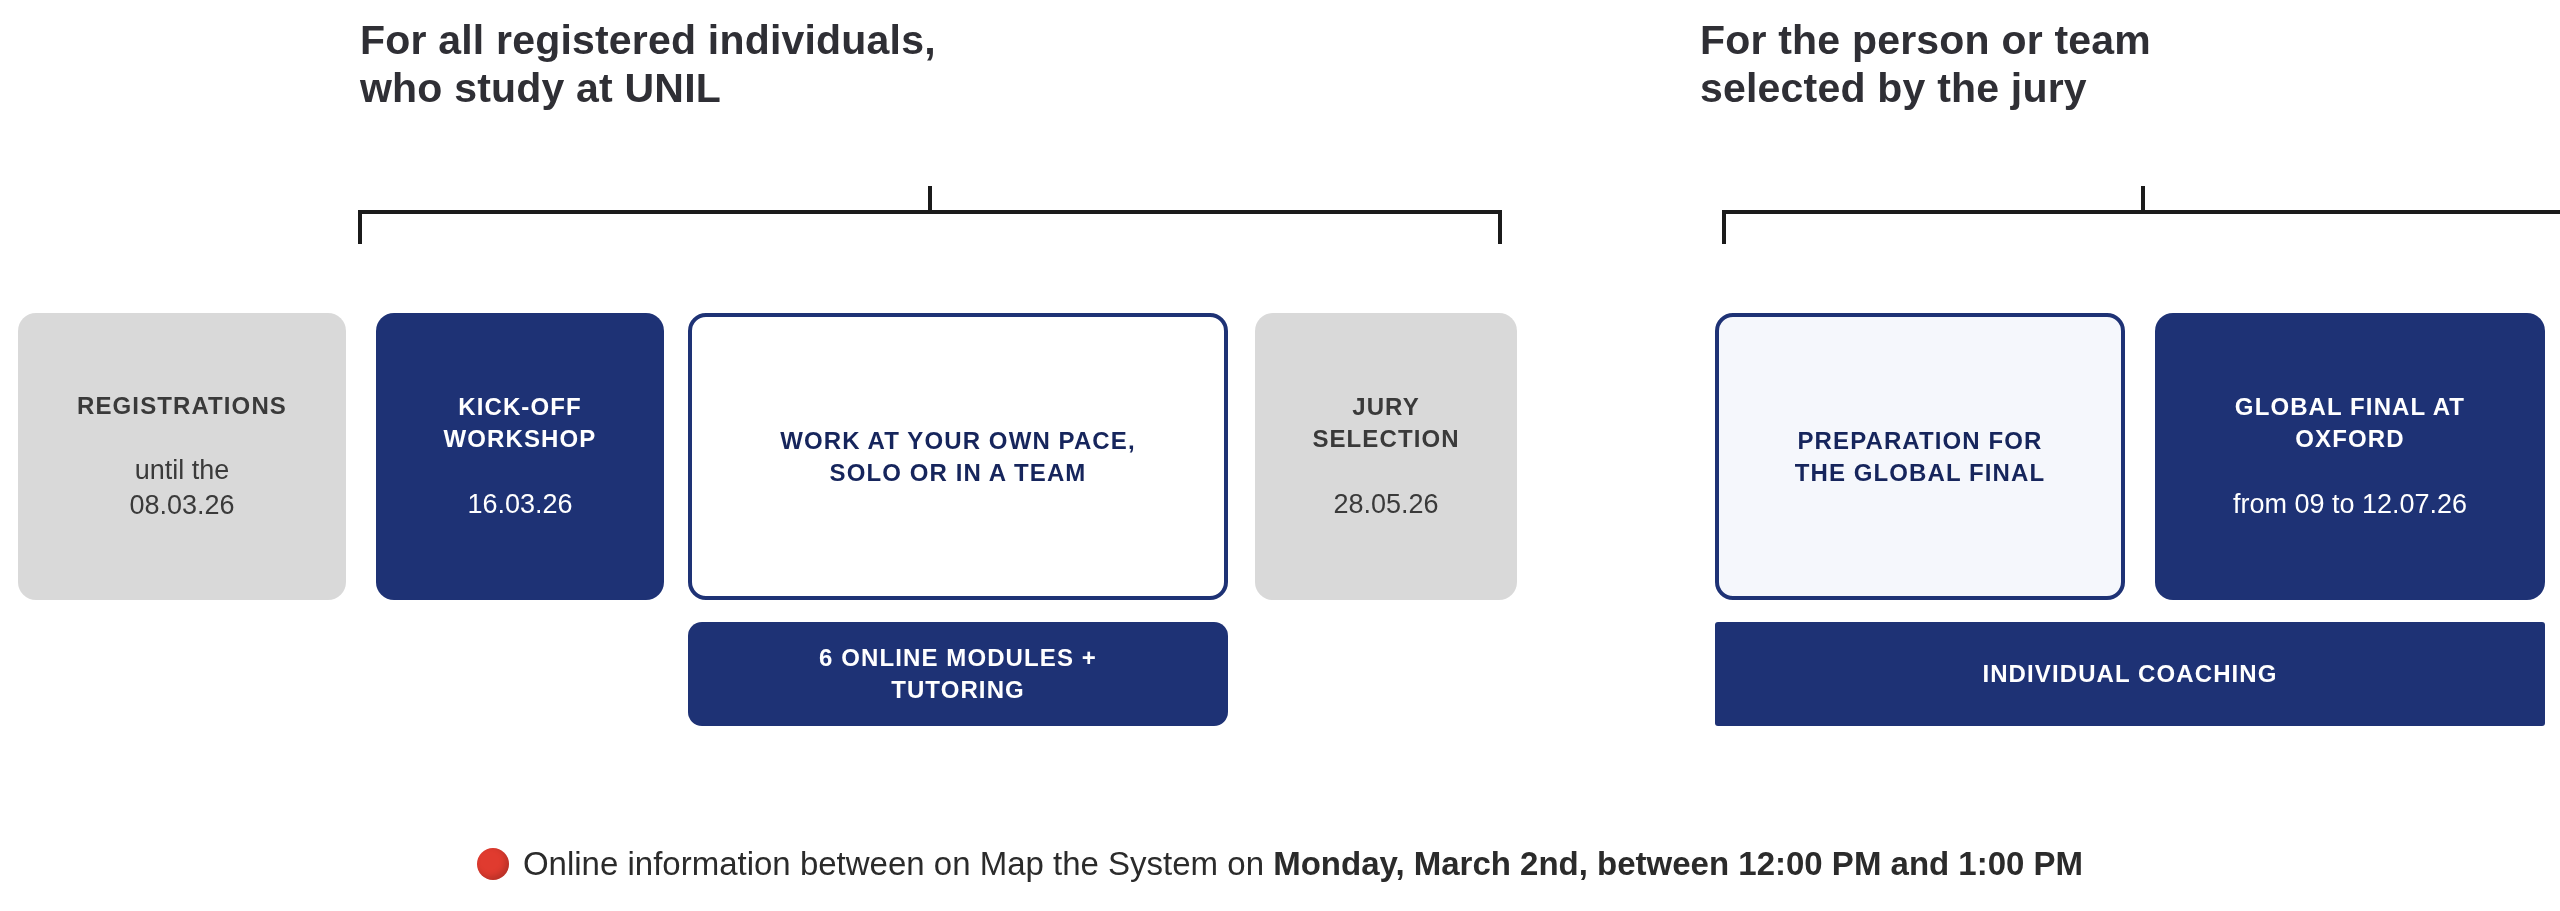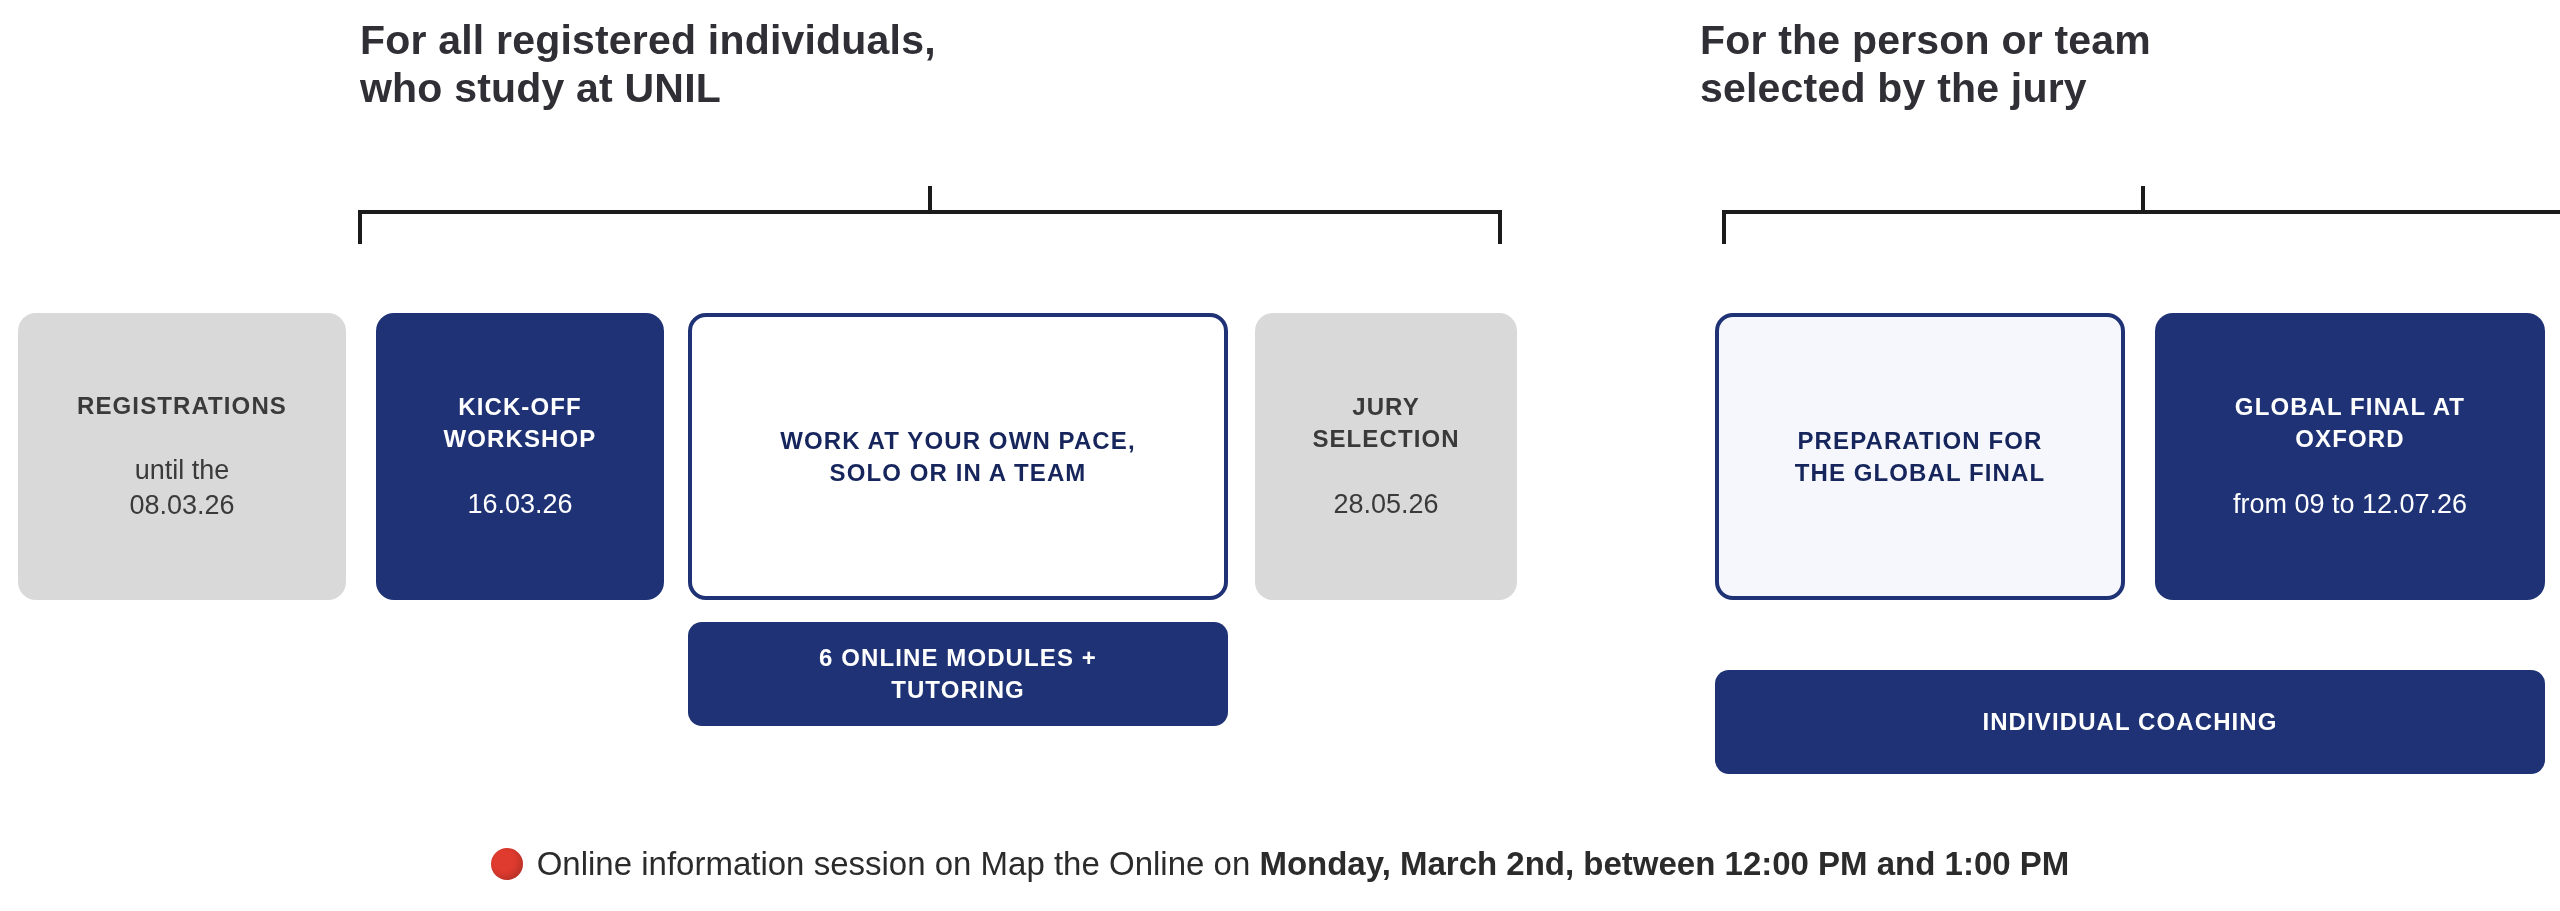--- a/index.html
+++ b/index.html
@@ -87,21 +87,21 @@
   
   #card-registrations { left: 18px;   top: 313px; width: 328px; height: 287px; }
   #card-kickoff       { left: 376px;  top: 313px; width: 288px; height: 287px; }
   #card-own-pace      { left: 688px;  top: 313px; width: 540px; height: 287px; }
   #card-jury          { left: 1255px; top: 313px; width: 262px; height: 287px; }
   #card-preparation   { left: 1715px; top: 313px; width: 410px; height: 287px; }
   #card-global-final  { left: 2155px; top: 313px; width: 390px; height: 287px; }
 
   
   #card-modules  { left: 688px;  top: 622px; width: 540px; height: 104px; border-radius: 14px; }
-  #card-coaching { left: 1715px; top: 622px; width: 830px; height: 104px; border-radius: 14px; margin-top: 48px; }
+  #card-coaching { left: 1715px; top: 622px; width: 830px; height: 104px; border-radius: 3px; }
   #card-modules .title, #card-coaching .title { font-size: 24px; }
 
   
   .footer-note {
     position: absolute;
     left: 0; right: 0;
     top: 845px;
     display: flex;
     align-items: center;
     justify-content: center;
@@ -168,16 +168,16 @@
   <div class="card card-navy no-sub" id="card-modules">
     <div class="title">6 ONLINE MODULES +<br>TUTORING</div>
   </div>
 
   <div class="card card-navy no-sub" id="card-coaching">
     <div class="title">INDIVIDUAL COACHING</div>
   </div>
 
   <div class="footer-note">
     <span class="footer-dot"></span>
-    <span class="footer-text"><span>Online information session on Map the Online on </span><b>Monday, March 2nd, between 12:00 PM and 1:00 PM</b></span>
+    <span class="footer-text"><span>Online information between on Map the System on </span><b>Monday, March 2nd, between 12:00 PM and 1:00 PM</b></span>
   </div>
 
 </div>
 
 </body></html>

